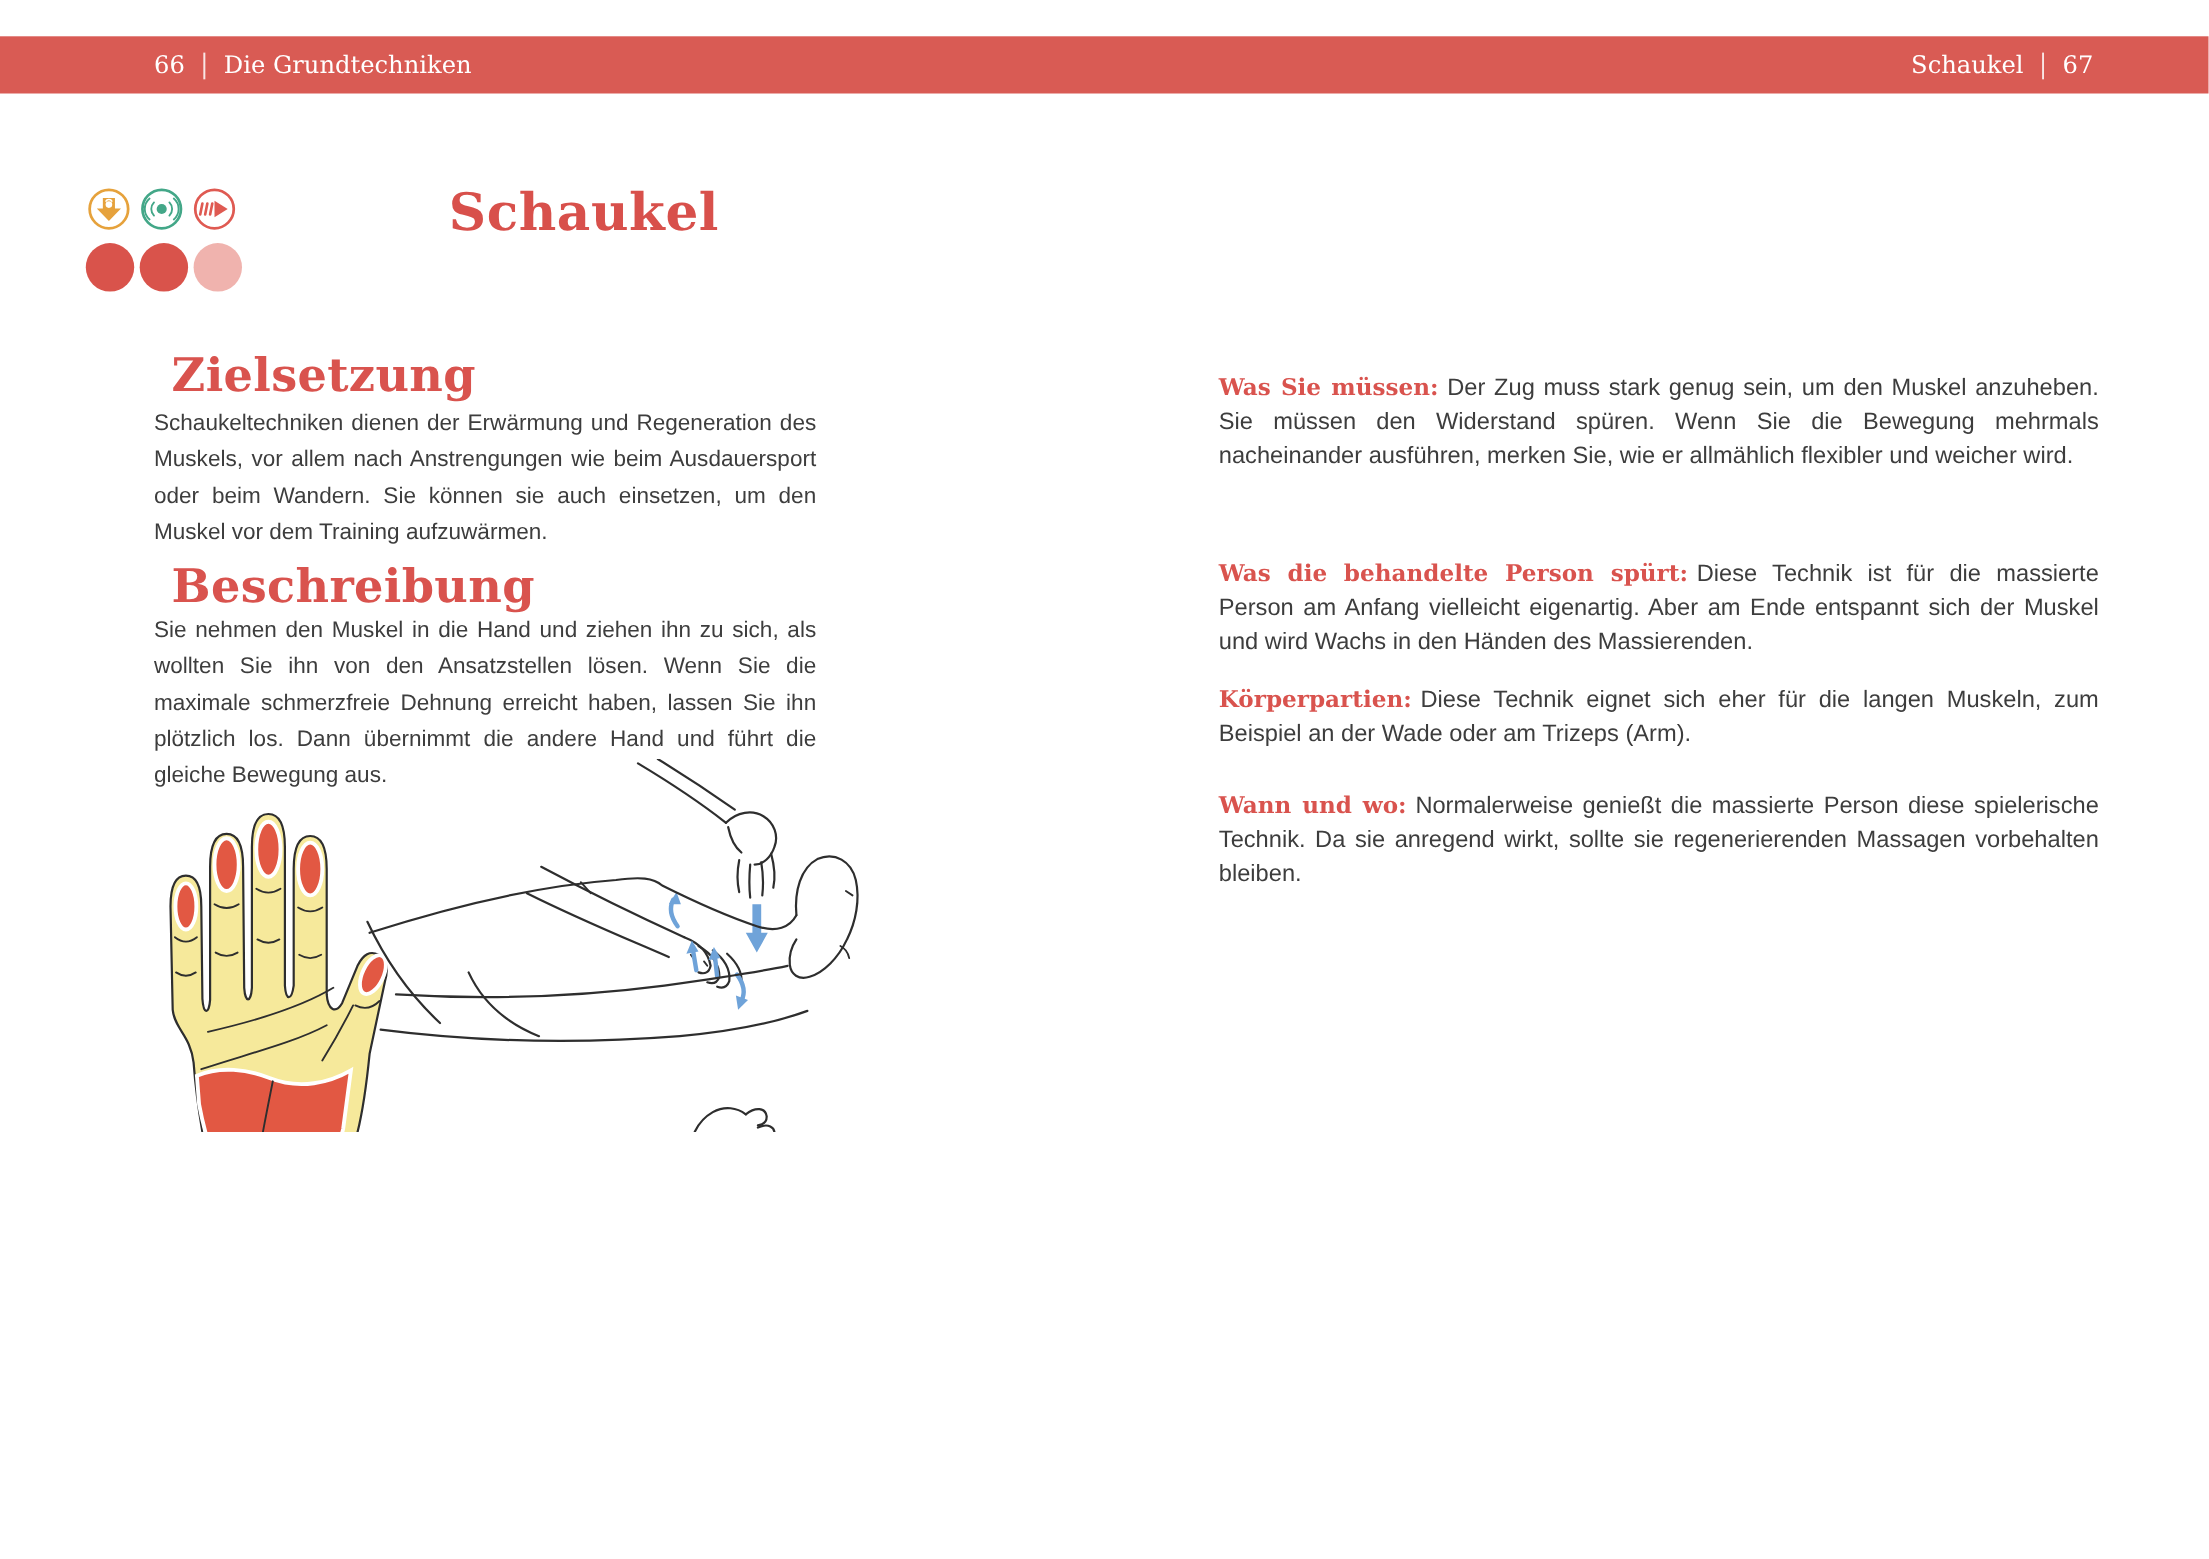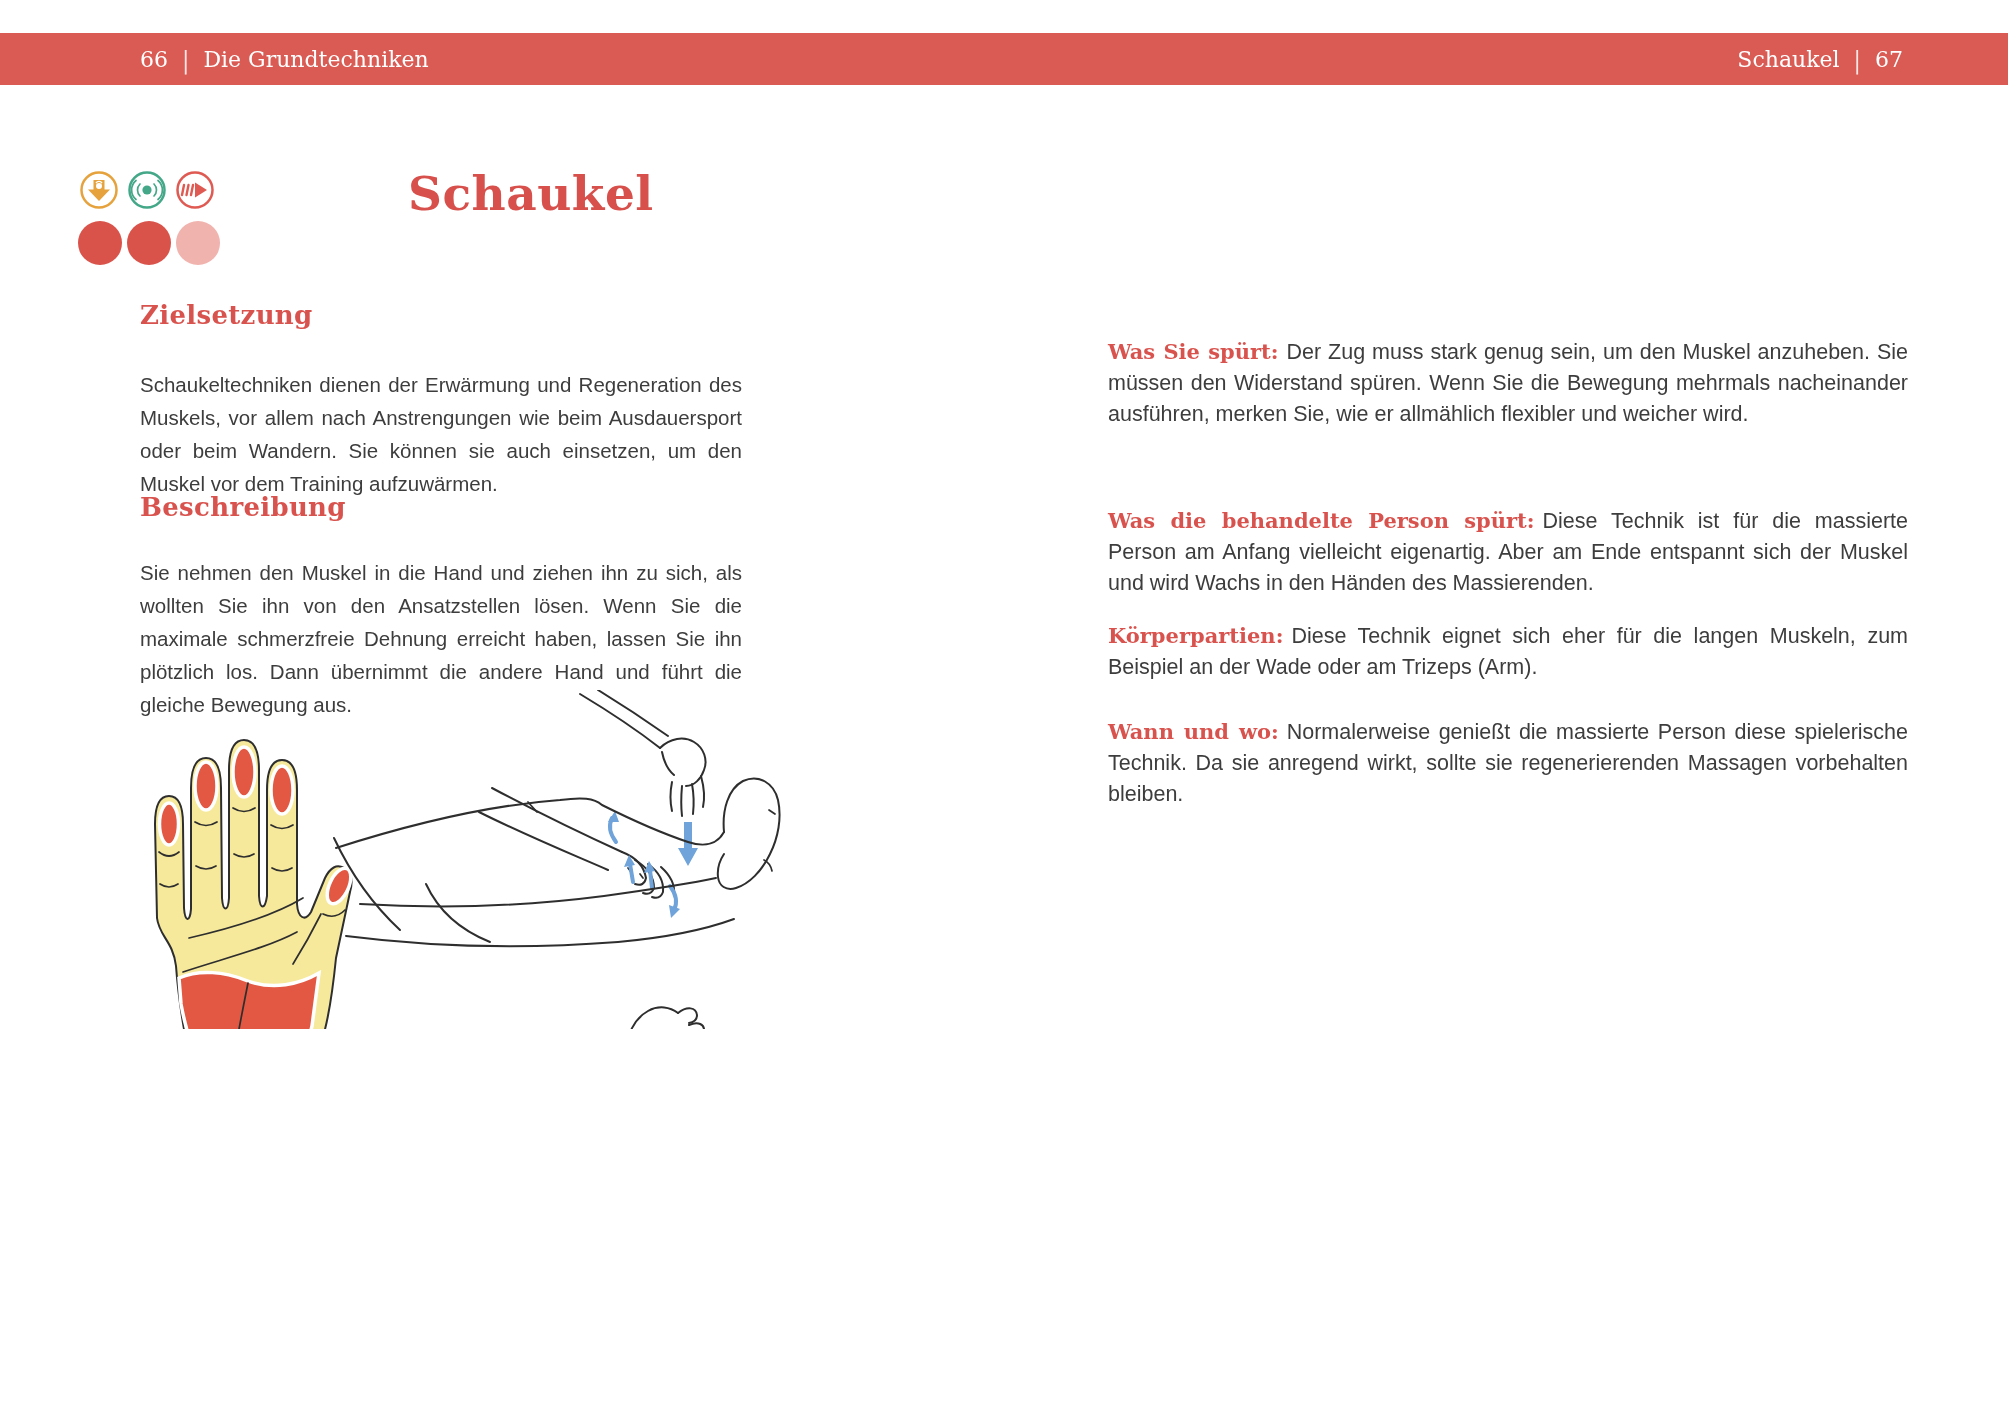--- a/index.html
+++ b/index.html
@@ -22,22 +22,22 @@
   .topbar .divider{opacity:.85;font-weight:300;transform:scaleY(1.1);}
   
   .legend-icons{position:absolute;left:79px;top:170px;}
   .legend-dots{position:absolute;left:78px;top:221px;display:flex;gap:5px;}
   .dot{width:44px;height:44px;border-radius:50%;}
   .dot.filled{background:var(--dot-active);}
   .dot.light{background:var(--dot-inactive);}
   
   .title{position:absolute;left:408px;top:168px;margin:0;font-family:"DejaVu Serif","Liberation Serif",serif;
          font-weight:600;font-size:47px;line-height:1.1;color:var(--title-red);letter-spacing:.5px;}
-  .h2{position:absolute;left:140px;margin:0;font-family:"DejaVu Serif","Liberation Serif",serif;
-      font-weight:600;font-size:26px;line-height:1.2;color:var(--accent-red);letter-spacing:.3px;}
+  .h2{position:absolute;left:140px;margin:16px;font-family:"DejaVu Serif","Liberation Serif",serif;
+      font-weight:600;font-size:42px;line-height:1.2;color:var(--accent-red);letter-spacing:.3px;}
   
   .lpar{position:absolute;left:140px;width:602px;margin:0;font-size:20.5px;line-height:33px;
         text-align:justify;color:var(--body-text);}
   .rpar{position:absolute;left:1108px;width:800px;margin:0;font-size:21.5px;line-height:31px;
         text-align:justify;color:var(--body-text);hyphens:auto;}
   .lead{font-family:"DejaVu Serif","Liberation Serif",serif;font-weight:700;font-size:21px;
         color:var(--accent-red);margin-right:8px;}
   
   .tip{position:absolute;left:1108px;top:834px;width:800px;display:flex;align-items:stretch;}
   .tip-bar{width:9px;background:var(--tip-bar);flex:none;}
@@ -215,21 +215,21 @@
     <polygon class="abf" points="336,160 329,171 340,171"></polygon>
     <path class="ab" d="M398,228 C404,236 406,244 402,252"></path>
     <polygon class="abf" points="399,260 397,247 408,251"></polygon>
     <path class="ln" d="M58,300 C150,289 248,279 330,264 C360,258 388,248 408,238"></path>
     <path class="ln" d="M96,358 C180,384 262,394 342,388"></path>
     <path class="ln" d="M4,230 C28,270 60,304 98,330"></path>
     <path class="ln" d="M138,250 C160,280 186,300 214,310"></path>
   </svg>
 
   <p class="rpar" style="top:336px;">
-    <strong class="lead">Was Sie spürt:</strong><span>Der Zug muss stark genug sein, um den Muskel anzuheben. Sie müssen den Widerstand spüren. Wenn Sie die Bewegung mehrmals nacheinander ausführen, merken Sie, wie er allmählich flexibler und weicher wird.</span>
+    <strong class="lead">Was Sie müssen:</strong><span>Der Zug muss stark genug sein, um den Muskel anzuheben. Sie müssen den Widerstand spüren. Wenn Sie die Bewegung mehrmals nacheinander ausführen, merken Sie, wie er allmählich flexibler und weicher wird.</span>
   </p>
   <p class="rpar" style="top:505px;">
     <strong class="lead">Was die behandelte Person spürt:</strong><span>Diese Technik ist für die massierte Person am Anfang vielleicht eigenartig. Aber am Ende entspannt sich der Muskel und wird Wachs in den Händen des Massierenden.</span>
   </p>
   <p class="rpar" style="top:716px;">
     <strong class="lead">Wann und wo:</strong><span>Normalerweise genießt die massierte Person diese spielerische Technik. Da sie anregend wirkt, sollte sie regenerierenden Massagen vorbehalten bleiben.</span>
   </p>
   <p class="rpar" style="top:620px;">
     <strong class="lead">Körperpartien:</strong><span>Diese Technik eignet sich eher für die langen Muskeln, zum Beispiel an der Wade oder am Trizeps (Arm).</span>
   </p>

